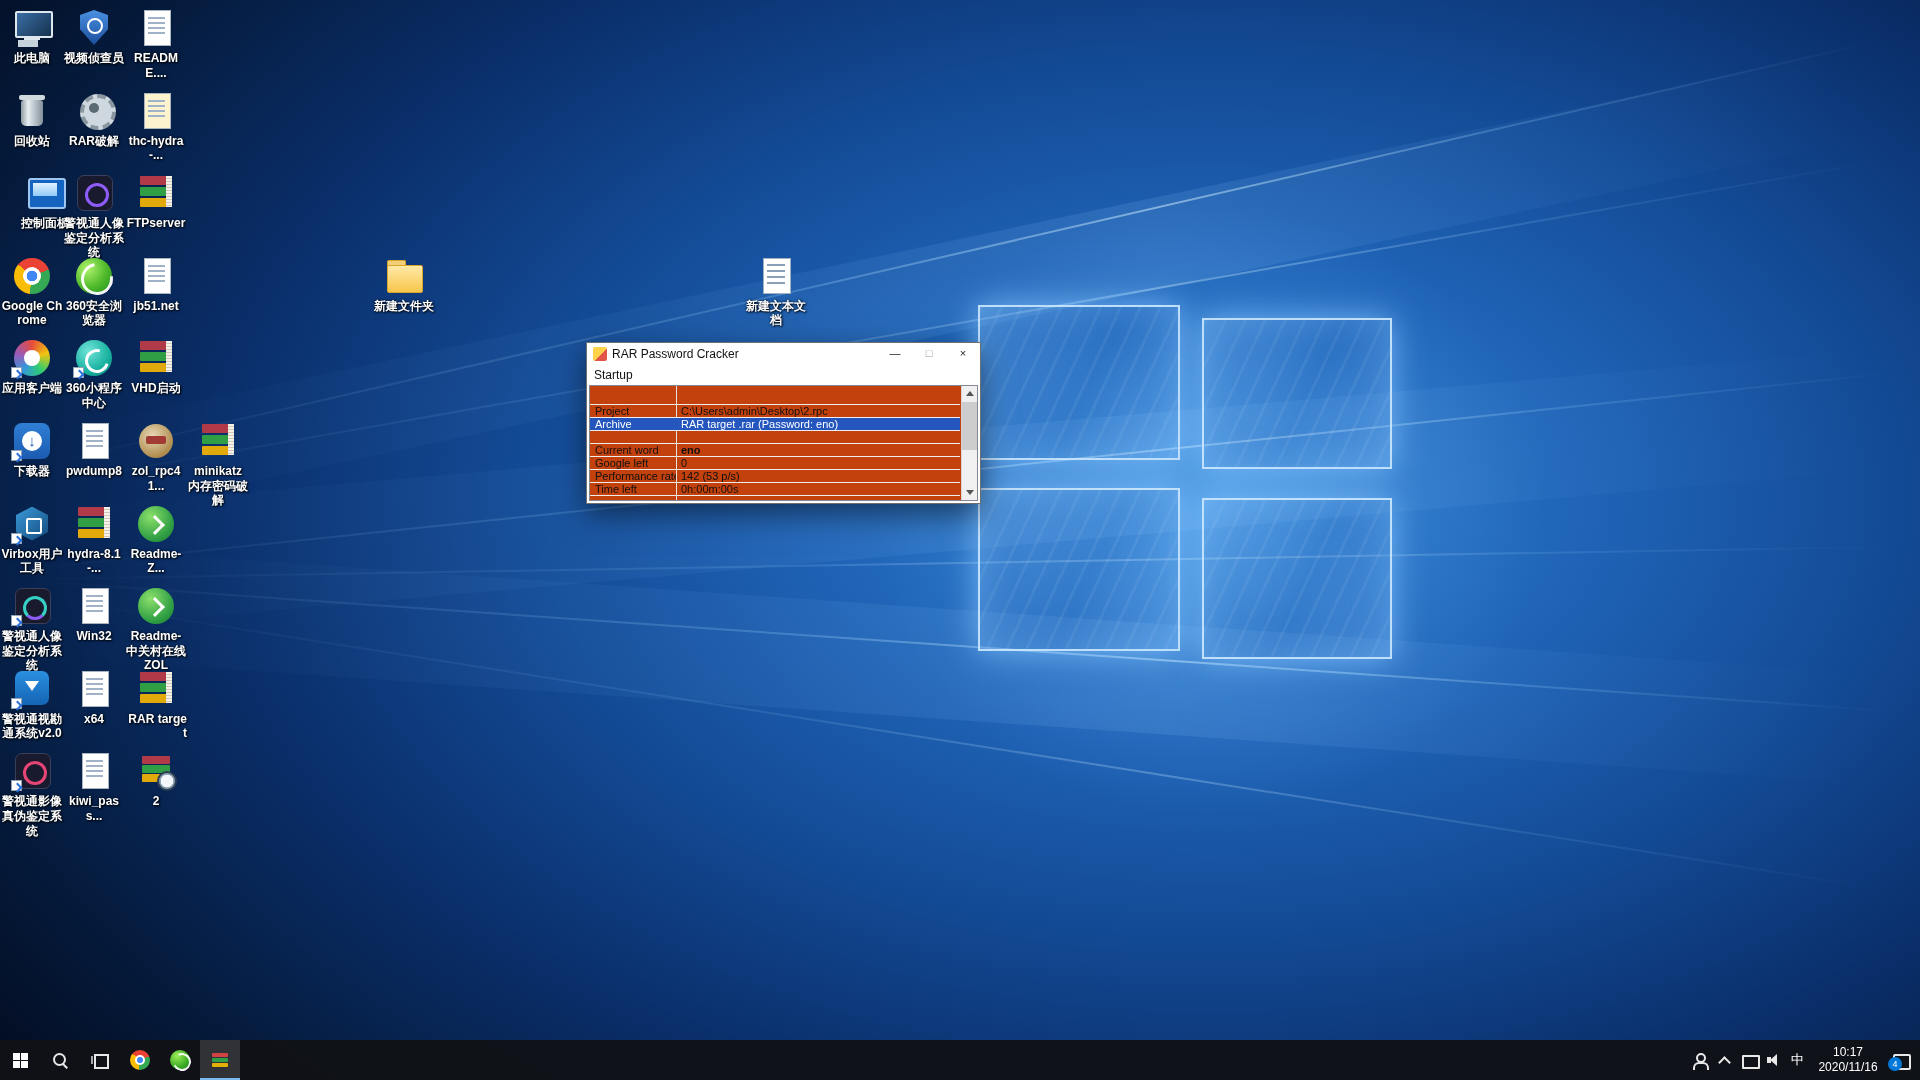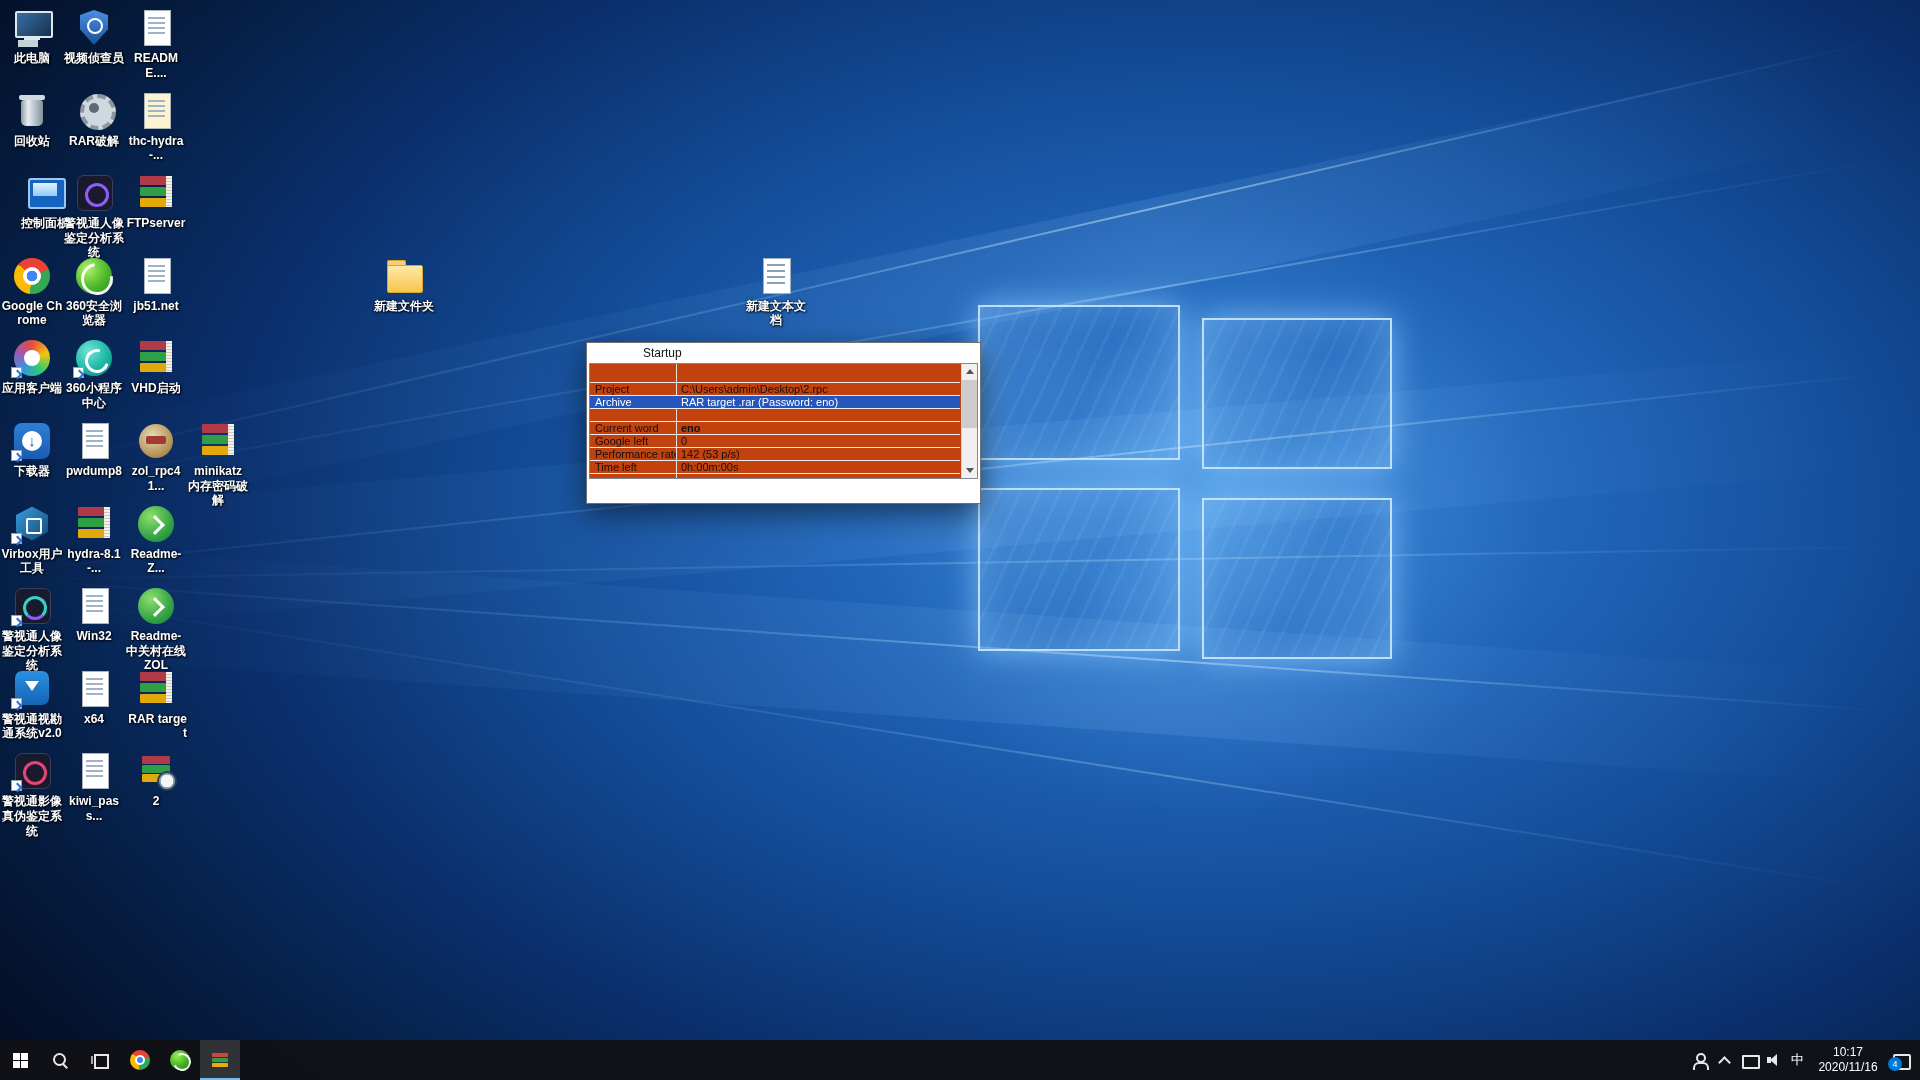--- a/index.html
+++ b/index.html
@@ -142,21 +142,21 @@
   
   #window { position:absolute; left:586px; top:342px; width:395px; height:162px; background:#fff;
     border:1px solid #6f6f6f; box-shadow:0 10px 28px rgba(0,0,0,.5); z-index:50; }
   .titlebar { height:22px; display:flex; align-items:center; padding-left:6px; background:#fff; }
   .wapp-icon { width:14px; height:14px; border-radius:2px;
     background:linear-gradient(135deg,#ffd24a 0 55%,#e2564a 55%); margin-right:5px; }
   .wtitle { font-size:12px; color:#111; }
   .wbtns { margin-left:auto; display:flex; height:22px; }
   .wbtn { width:34px; height:22px; line-height:20px; text-align:center; font-size:11px; color:#222; }
   .wbtn.dis { color:#9a9a9a; }
-  .menubar { height:20px; display:flex; align-items:center; padding-left:20px; background:#fff;margin-left:36px; }
+  .menubar { height:20px; display:flex; align-items:center; padding-left:7px; background:#fff; }
   .menu-item { font-size:12px; color:#111; }
   .listwrap { position:relative; margin:0 2px 2px 2px; height:116px; background:#c2410c;
     border:1px solid #828790; overflow:hidden; }
   .vdiv { position:absolute; left:86px; top:0; bottom:0; width:1px; background:#e2e2e2; }
   #win-rows { position:absolute; left:0; top:0; right:17px; }
   .wrow { display:flex; height:13px; line-height:13px; font-size:11px; color:#111;
     border-bottom:1px solid #ededed; position:relative; }
   .wrow .wlabel { width:86px; padding-left:5px; overflow:hidden; white-space:nowrap; }
   .wrow .wvalue { flex:1; padding-left:5px; overflow:hidden; white-space:nowrap; }
   .wrow .wvalue.bold { font-weight:bold; }
@@ -385,20 +385,29 @@
         <div class="ic doc"></div>
         <div class="lbl">kiwi_pass...</div>
       </div>
       <div class="desk-icon" style="left: 125px; top: 751.4px;">
         <div class="ic rarfile"></div>
         <div class="lbl">2</div>
       </div>
     </div>
 
   <div id="window">
+    <div class="titlebar">
+      <span class="wapp-icon"></span>
+      <span class="wtitle">RAR Password Cracker</span>
+      <div class="wbtns">
+        <div class="wbtn">—</div>
+        <div class="wbtn dis">□</div>
+        <div class="wbtn">×</div>
+      </div>
+    </div>
     <div class="menubar">
       <span class="menu-item">Startup</span>
     </div>
     <div class="listwrap">
       <div class="vdiv"></div>
       <div id="win-rows">
           <div class="wrow" style="height: 19px;">
             <div class="wlabel"></div>
             <div class="wvalue"></div>
           </div>

